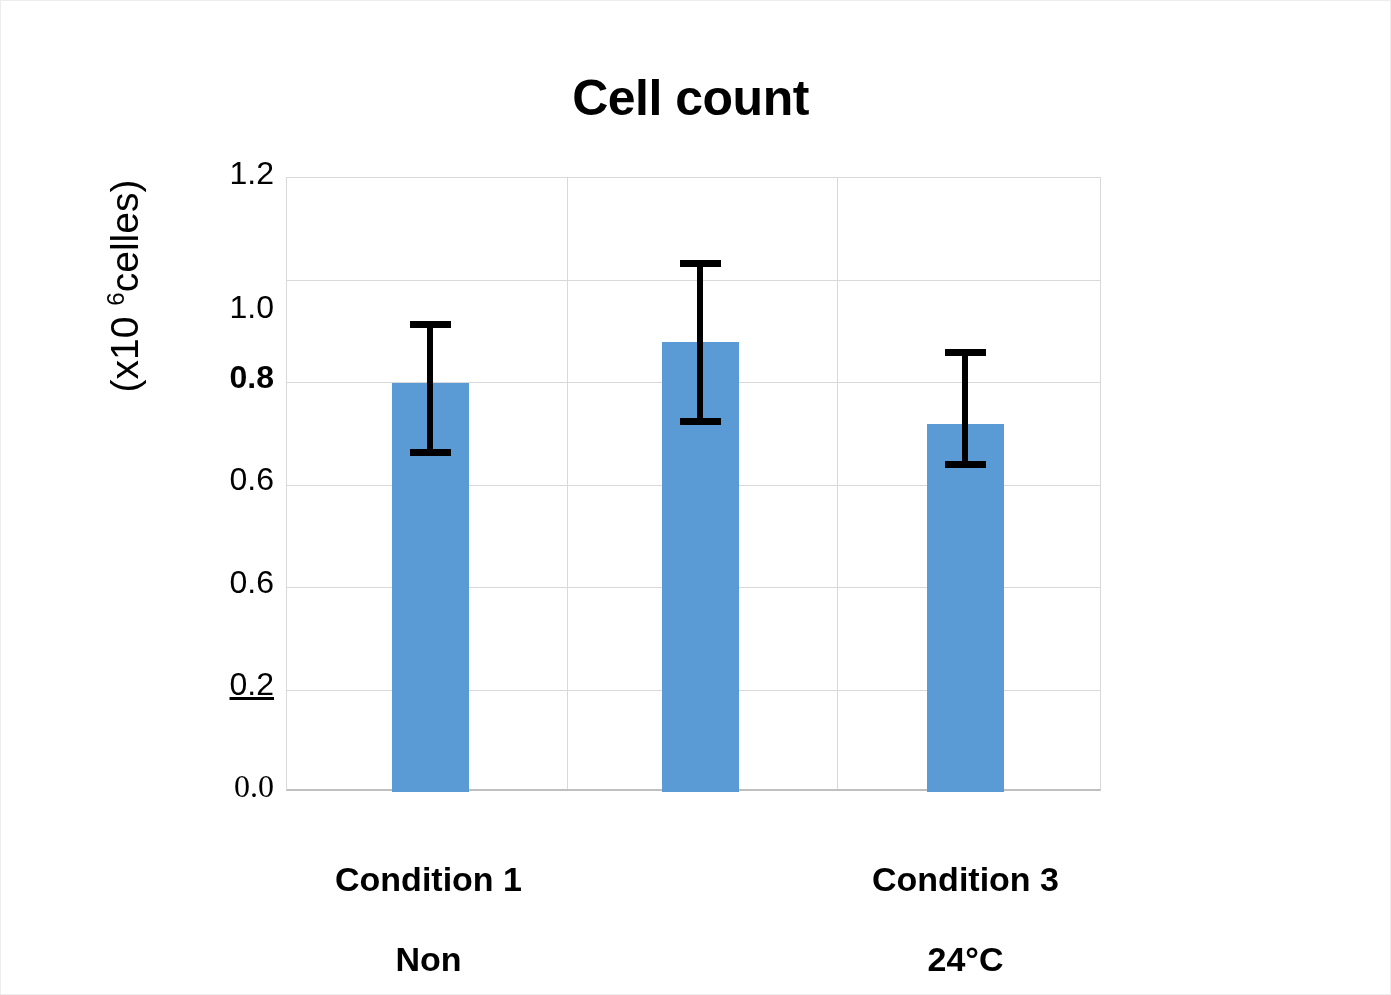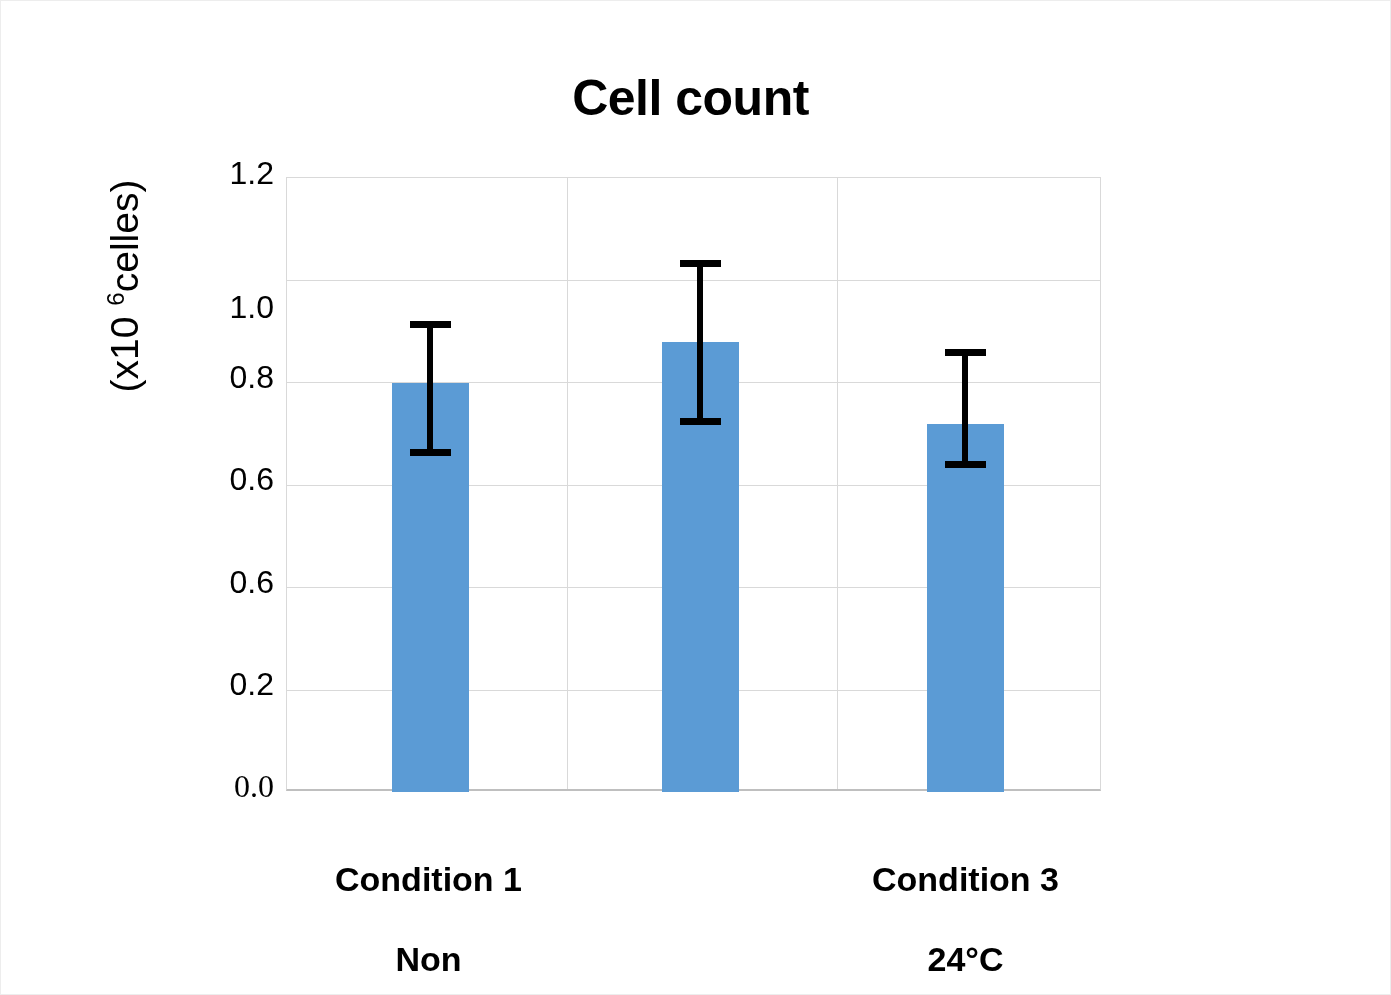--- a/index.html
+++ b/index.html
@@ -142,24 +142,24 @@
   <div id="chart-title">
     <span id="chart-title-inner">Cell count</span>
   </div>
 
   <div id="y-axis-title">
     <span>(x10 </span><sup>6</sup><span>celles)</span>
   </div>
 
   <div class="y-tick" style="top:156px;">1.2</div>
   <div class="y-tick" style="top:258px;margin-top:32px;">1.0</div>
-  <div class="y-tick" style="top:360px;">0.8</div>
+  <div class="y-tick" style="top:360px;font-weight:bold;">0.8</div>
   <div class="y-tick" style="top:462px;">0.6</div>
   <div class="y-tick" style="top:565px;">0.6</div>
-  <div class="y-tick" style="top:667px;">0.2</div>
+  <div class="y-tick" style="top:667px;text-decoration:underline;">0.2</div>
   <div class="y-tick" style="top:769px;font-family:Liberation Serif, serif;">0.0</div>
 
   <div id="plot-area">
 
     <div class="gridline" style="top:102px;"></div>
     <div class="gridline" style="top:204px;"></div>
     <div class="gridline" style="top:307px;"></div>
     <div class="gridline" style="top:409px;"></div>
     <div class="gridline" style="top:512px;"></div>
 

